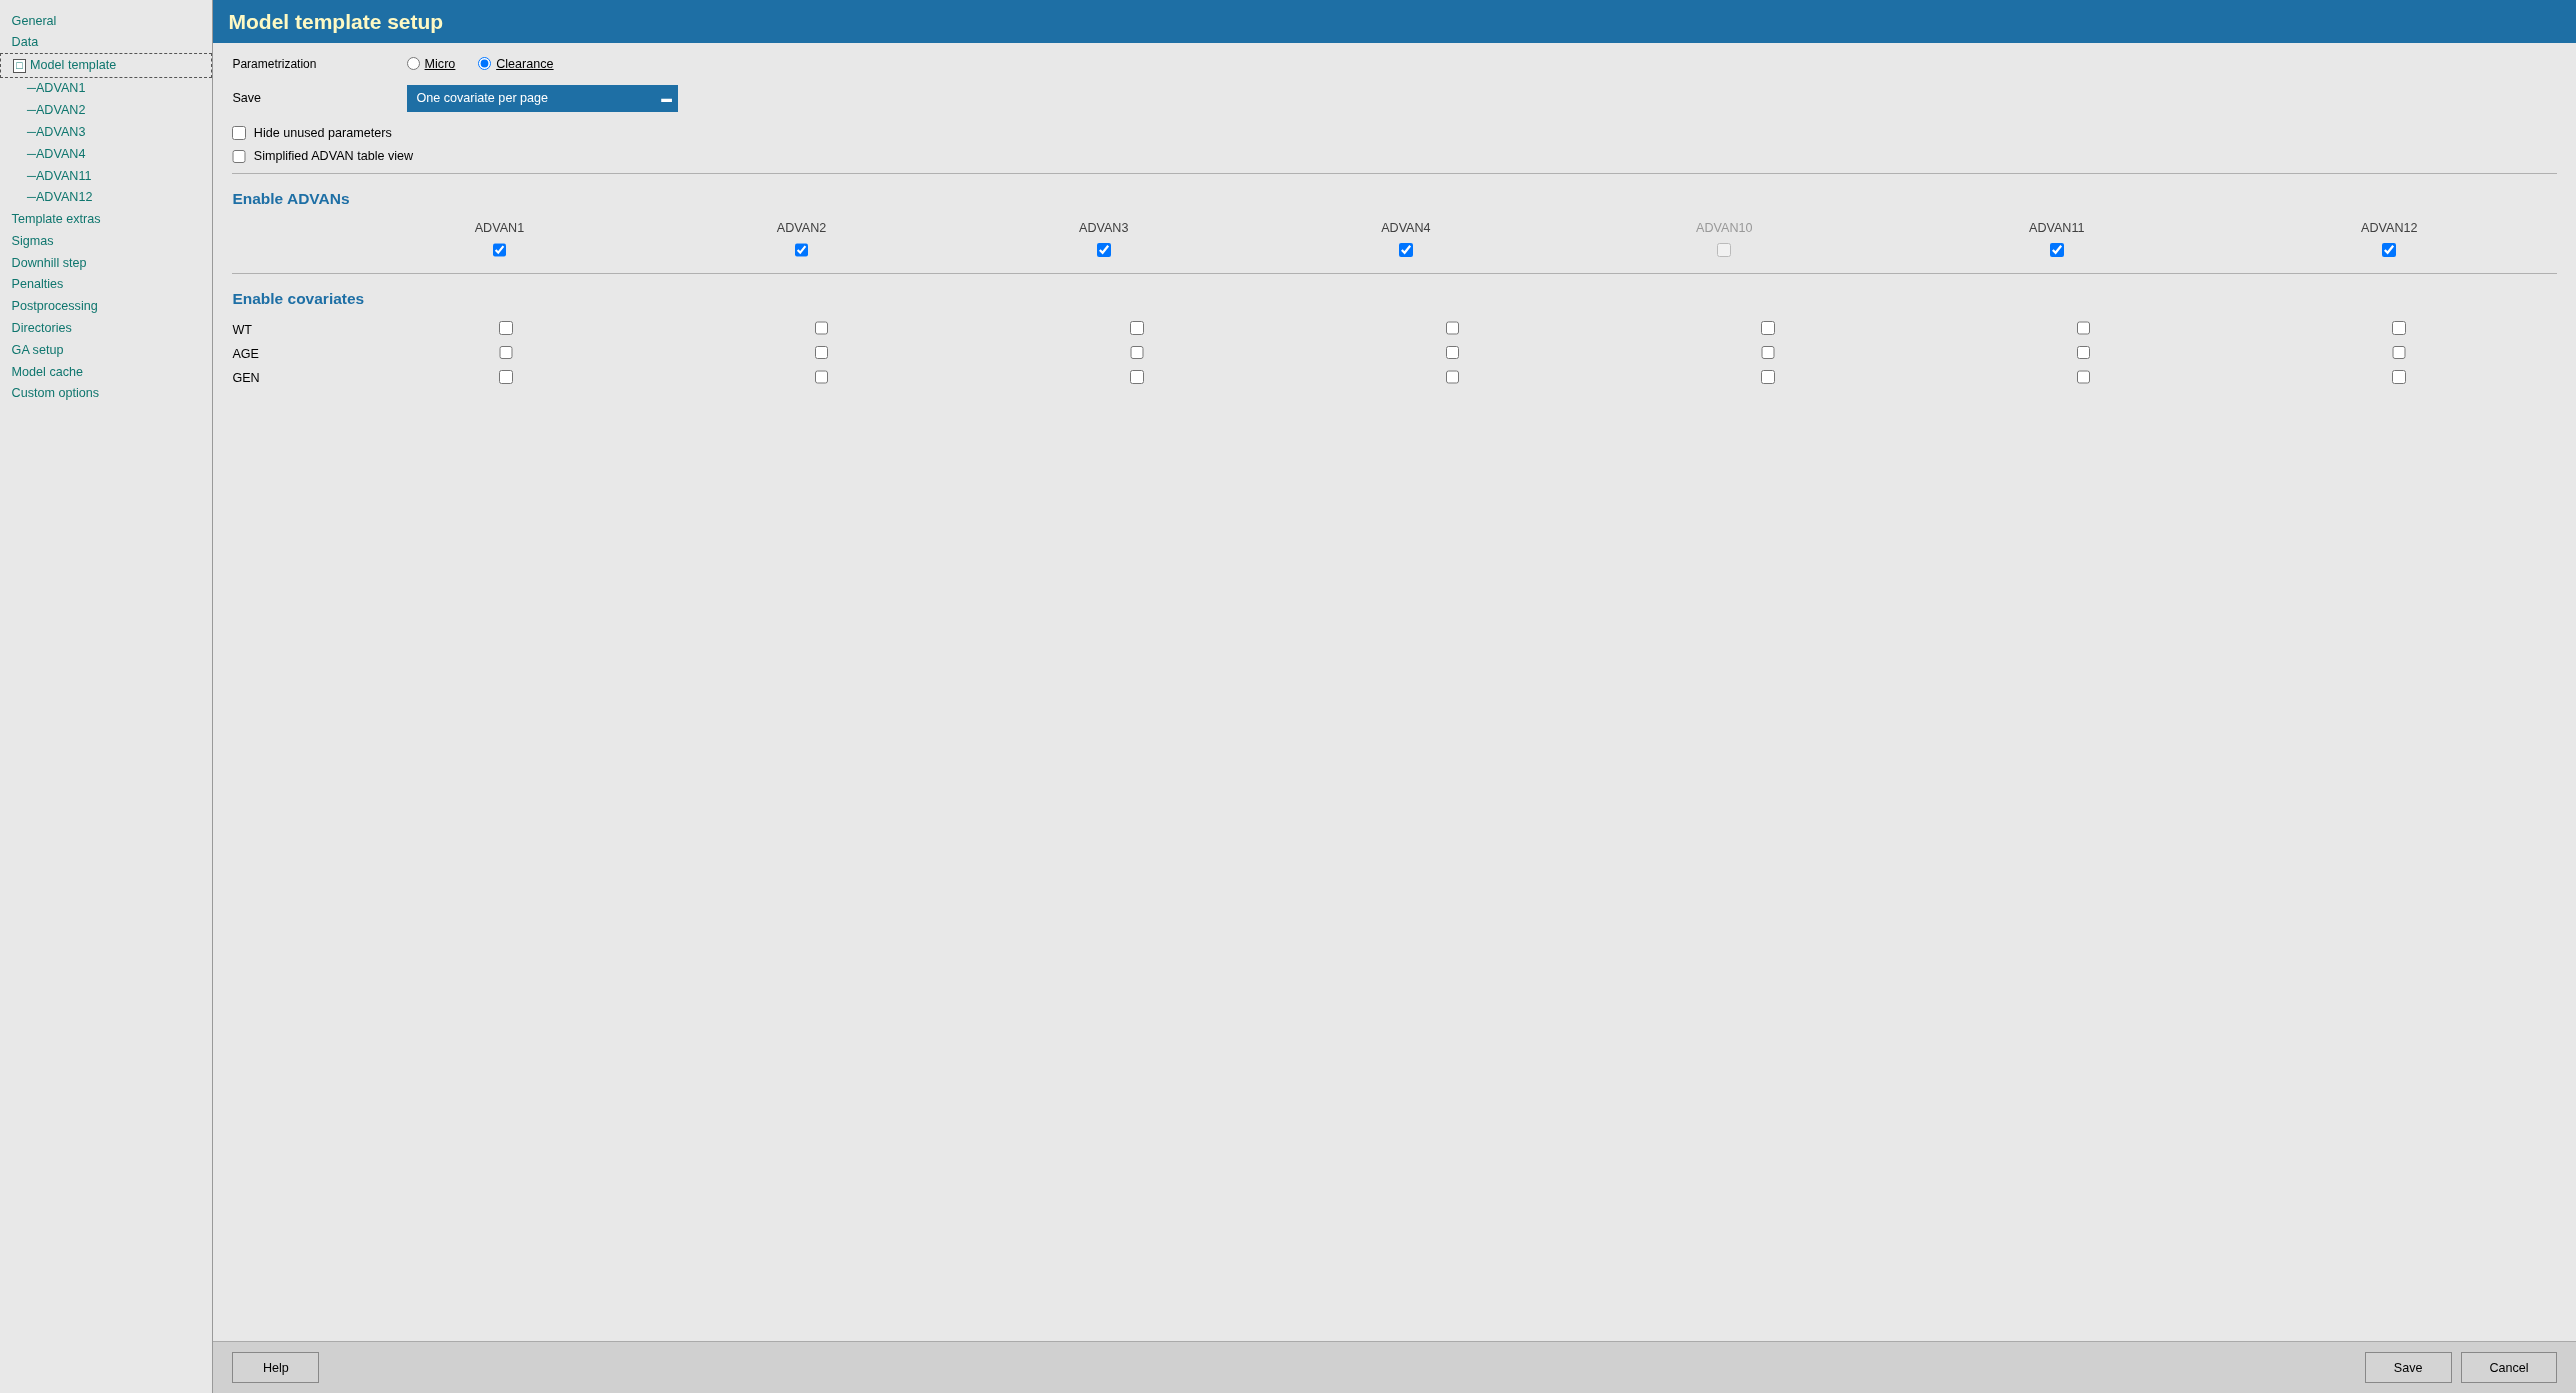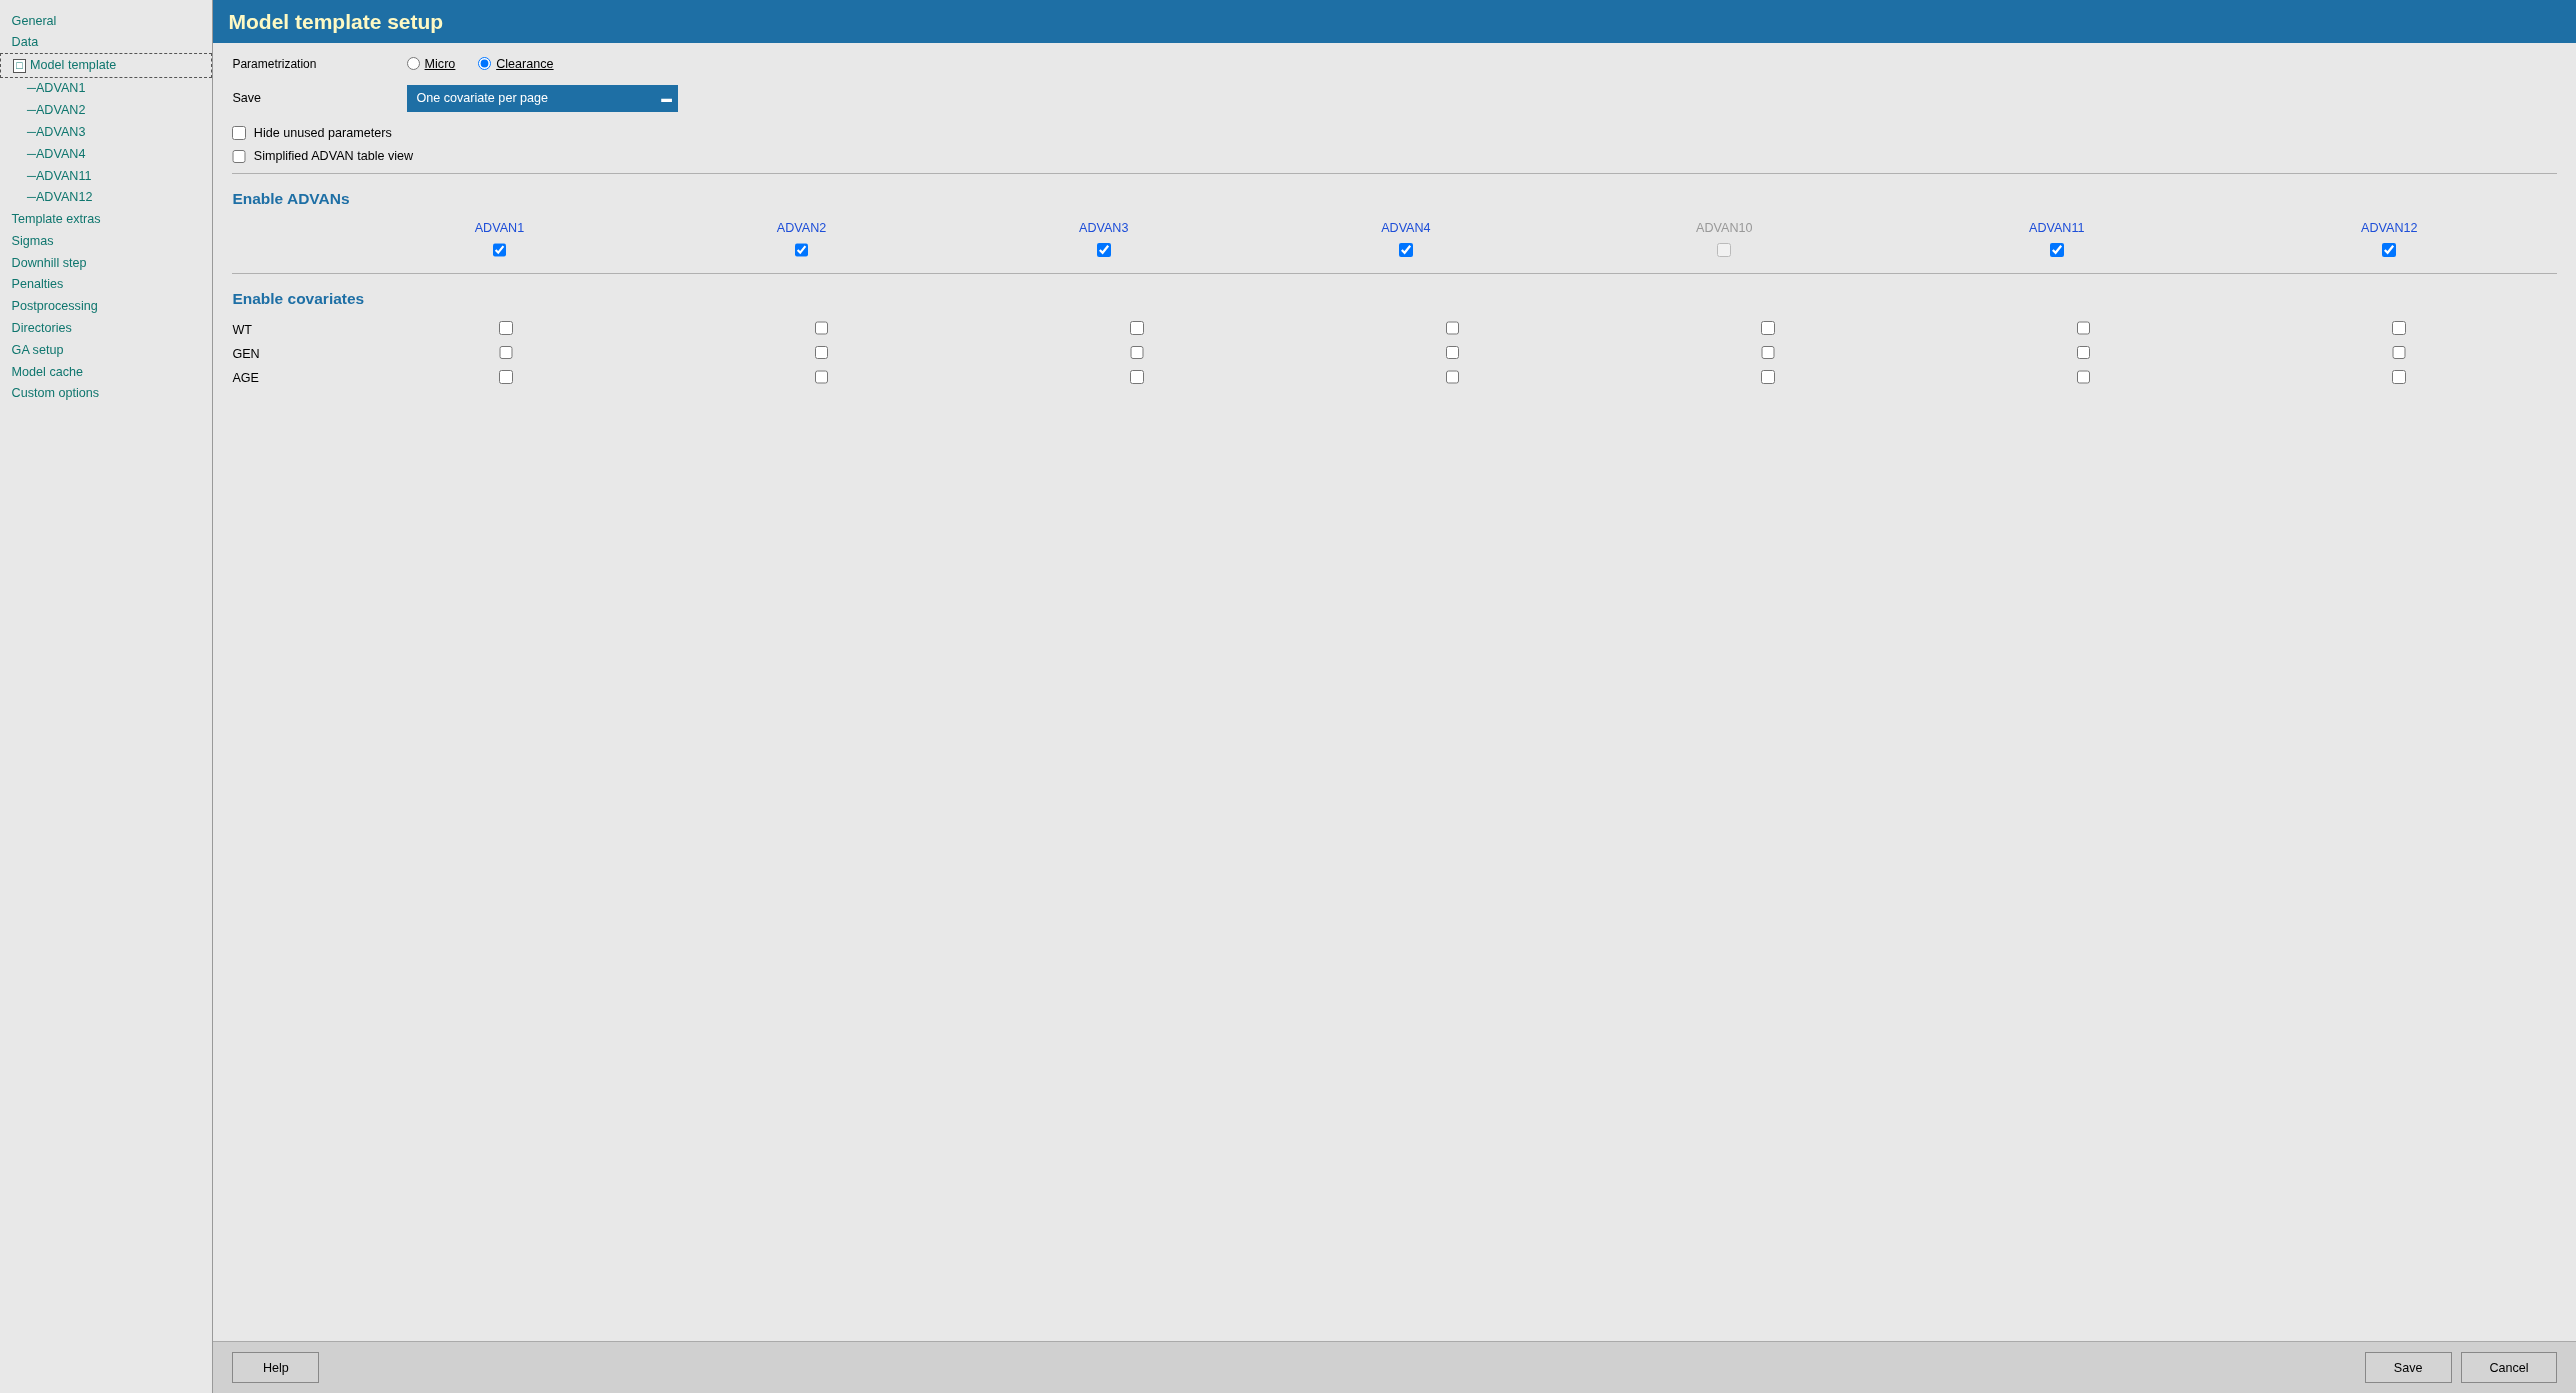--- a/index.html
+++ b/index.html
@@ -166,21 +166,21 @@
     .advan-table {
       width: 100%;
       border-collapse: collapse;
       margin-bottom: 9.7px;
     }
     .advan-table th {
       text-align: center;
       font-weight: normal;
       font-size: 12.6px;
       padding: 3.9px 7.8px;
-      color: #1d4ed8;
+      color: #404040;
     }
     .advan-table th.disabled {
       color: #999;
     }
     .advan-table td {
       text-align: center;
       padding: 3.9px 7.8px;
       font-size: 12.6px;
     }
     .advan-table td.row-label {
@@ -326,31 +326,31 @@
               <td class="row-label" style="width: 116px;">WT</td>
               <td><input type="checkbox" style=""></td>
               <td><input type="checkbox" style=""></td>
               <td><input type="checkbox" style=""></td>
               <td><input type="checkbox" style=""></td>
               <td><input type="checkbox" style=""></td>
               <td><input type="checkbox" style=""></td>
               <td><input type="checkbox" style=""></td>
             </tr>
             <tr>
+              <td class="row-label" style="width: 116px;">AGE</td>
+              <td><input type="checkbox" style=""></td>
+              <td><input type="checkbox" style=""></td>
+              <td><input type="checkbox" style=""></td>
+              <td><input type="checkbox" style=""></td>
+              <td><input type="checkbox" style=""></td>
+              <td><input type="checkbox" style=""></td>
+              <td><input type="checkbox" style=""></td>
+            </tr>
+            <tr>
               <td class="row-label" style="width: 116px;">GEN</td>
-              <td><input type="checkbox" style=""></td>
-              <td><input type="checkbox" style=""></td>
-              <td><input type="checkbox" style=""></td>
-              <td><input type="checkbox" style=""></td>
-              <td><input type="checkbox" style=""></td>
-              <td><input type="checkbox" style=""></td>
-              <td><input type="checkbox" style=""></td>
-            </tr>
-            <tr>
-              <td class="row-label" style="width: 116px;">AGE</td>
               <td><input type="checkbox" style=""></td>
               <td><input type="checkbox" style=""></td>
               <td><input type="checkbox" style=""></td>
               <td><input type="checkbox" style=""></td>
               <td><input type="checkbox" style=""></td>
               <td><input type="checkbox" style=""></td>
               <td><input type="checkbox" style=""></td>
             </tr>
           </tbody>
       </table>

